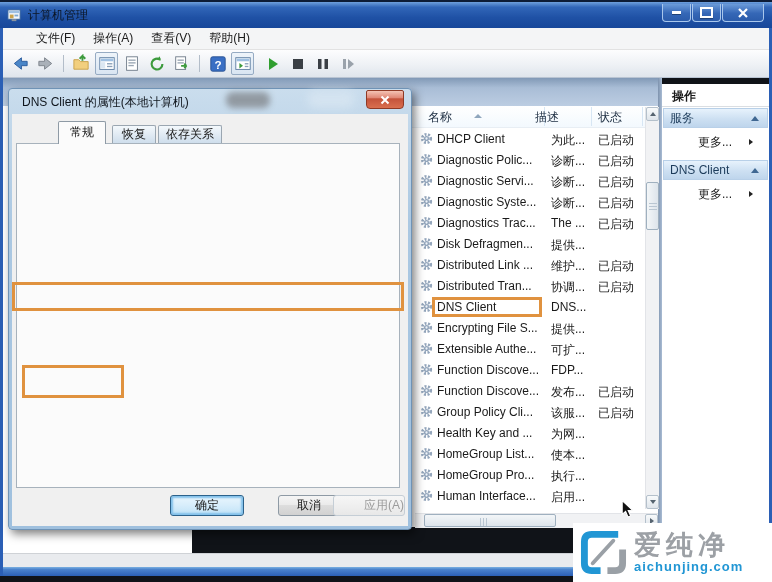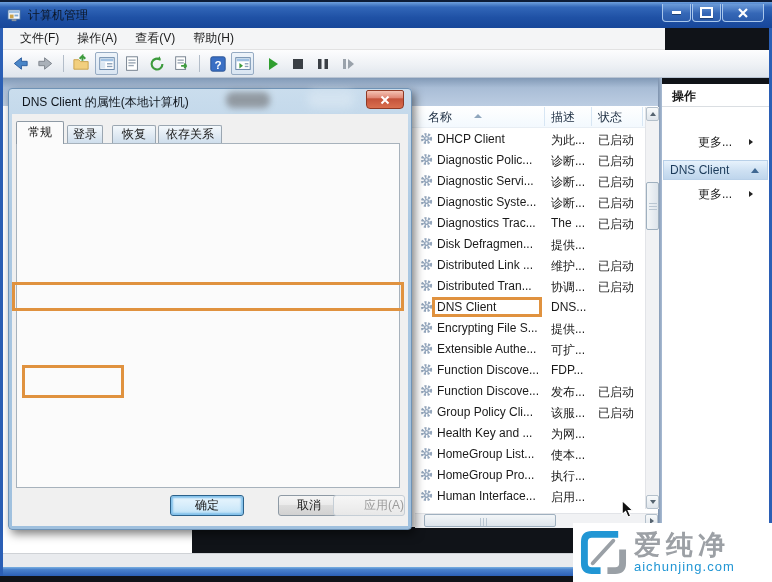--- a/index.html
+++ b/index.html
@@ -11,22 +11,22 @@
   .titlebar{left:0;top:0;width:772px;height:28px;box-sizing:border-box;border-top:2px solid #0d1c36;
     background:linear-gradient(#6ea0dd,#3166b8 20%,#1f51a5 60%,#17479a);display:flex;align-items:center;padding-left:7px;}
   .titlebar-text{color:#0b1524;margin-left:6px;font-size:12px;}
   .win-controls{position:absolute;top:2px;right:8px;display:flex;gap:1px;}
   .win-btn{height:18px;box-sizing:border-box;border:1px solid #a9c7ec;border-top:none;border-radius:0 0 4px 4px;
     background:linear-gradient(#6b9bd9,#3567b6 55%,#2b5cab);display:flex;align-items:center;justify-content:center;}
   .wb-min,.wb-max{width:29px;} .wb-close{width:42px;}
   .glyph-min{width:9px;height:3px;background:#fff;box-shadow:0 1px 0 rgba(0,0,0,.35);}
   .glyph-max{width:9px;height:7px;border:2px solid #fff;box-shadow:0 1px 1px rgba(0,0,0,.3);}
 
-  .menubar{left:3px;top:28px;width:662px;height:22px;background:#f4f5f6;border-bottom:1px solid #e2e2e2;
-    display:flex;align-items:flex-start;padding-left:8px;box-sizing:border-box;}
+  .menubar{left:3px;top:28px;width:766px;height:22px;background:#f4f5f6;border-bottom:1px solid #e2e2e2;
+    display:flex;align-items:flex-start;padding-left:24px;box-sizing:border-box;}
   .menu-item{padding:2px 9px;}
 
   .toolbar{left:3px;top:50px;width:766px;height:28px;box-sizing:border-box;
     background:linear-gradient(#fdfdfe,#eef1f5 55%,#dfe5ec);border-bottom:1px solid #b9c4d2;
     display:flex;align-items:center;padding-left:5px;}
   .tb{width:23px;height:23px;display:flex;align-items:center;justify-content:center;margin:0 1px;box-sizing:border-box;border-radius:2px;}
   .tb.boxed{border:1px solid #96abc3;background:linear-gradient(#eef4fa,#d9e5f2);}
   .tb-sep{width:1px;height:17px;background:#b3bdc9;margin:0 5px;}
 
   
@@ -99,21 +99,21 @@
     border:1px solid #6f93b6;border-radius:4px;box-shadow:3px 4px 10px rgba(0,0,0,.5);}
   .dlg-title-text{position:absolute;left:14px;top:6px;color:#10161d;}
   .glass-blob{position:absolute;left:218px;top:4px;width:44px;height:16px;background:#84898f;border-radius:7px;filter:blur(3px);opacity:.8;}
   .glass-blob2{position:absolute;left:300px;top:3px;width:46px;height:17px;background:#d8e6f2;border-radius:7px;filter:blur(4px);opacity:.8;}
   .dlg-close{position:absolute;left:358px;top:2px;width:38px;height:19px;box-sizing:border-box;border:1px solid #8f3a26;border-radius:2px 2px 4px 4px;
     background:linear-gradient(#f4c3b4,#e08876 40%,#c4533b 46%,#d96f4f);display:flex;align-items:center;justify-content:center;}
   .dlg-client{position:absolute;left:4px;top:26px;width:396px;height:412px;background:#f0f0f0;}
 
   .dtab{position:absolute;top:11px;height:19px;line-height:17px;box-sizing:border-box;border:1px solid #9aa6b1;border-bottom:none;
     border-radius:2px 2px 0 0;background:linear-gradient(#f3f8fc,#e0eaf3 50%,#ccdceb);text-align:center;z-index:1;}
-  .dtab.active{top:7px;height:23px;line-height:21px;background:#fbfbfb;border-color:#8e9aa5;z-index:3;}
+  .dtab.active{top:7px;height:23px;line-height:21px;background:#fbfbfb;border-color:#8e9aa5;z-index:3;margin-left:42px;}
   .dlg-page{position:absolute;left:4px;top:29px;width:384px;height:345px;background:#fbfbfb;border:1px solid #a7b2bc;box-sizing:border-box;z-index:2;}
 
   .lab{position:absolute;white-space:nowrap;}
   .mono{font-family:"DejaVu Sans Mono","Liberation Mono",monospace;font-size:11px;}
   .desc-box{position:absolute;left:104px;top:88px;width:270px;height:41px;box-sizing:border-box;background:#fff;border:1px solid #a3aeb8;
     padding:1px 16px 0 3px;font-size:11px;line-height:13px;overflow:hidden;}
   .spin{position:absolute;right:1px;width:13px;height:13px;box-sizing:border-box;border:1px solid #c3cbd3;background:linear-gradient(#fafbfc,#e4e8ed);
     display:flex;align-items:center;justify-content:center;}
   .spin.up{top:1px;} .spin.dn{bottom:1px;}
 
@@ -128,21 +128,21 @@
     background:linear-gradient(#f5f5f5,#ebebeb 45%,#dddddd 50%,#d1d1d1);color:#1a1a1a;}
   .btn.disabled{color:#9b9b9b;border-color:#c5ced6;background:linear-gradient(#f6f6f6,#f0f0f0 45%,#e8e8e8);}
   .btn.focused{border:1px solid #2c628b;box-shadow:inset 0 0 2px 2px #82c0ea;background:linear-gradient(#eaf6fd,#d9eefb 45%,#bfe2f7);}
   .params-input{position:absolute;left:126px;top:320px;width:250px;height:22px;box-sizing:border-box;border:1px solid #a3aeb8;background:#fff;
     font-family:inherit;font-size:12px;padding:0 4px;}
 
   
   .watermark{left:573px;top:523px;width:199px;height:59px;background:#fff;z-index:70;display:flex;align-items:center;box-sizing:border-box;padding-left:7px;}
   .wm-text{margin-left:7px;}
   .wm-brand{font-size:27px;font-weight:bold;color:#9ca0a5;letter-spacing:5px;line-height:28px;}
-  .wm-domain{font-size:13px;font-weight:normal;color:#2196d4;letter-spacing:1px;}
+  .wm-domain{font-size:13px;font-weight:bold;color:#2196d4;letter-spacing:1px;}
 
   .cursor{left:620px;top:500px;z-index:60;}
 </style>
 </head>
 <body>
 
 <div class="screen">
 
   <div class="abs titlebar">
     <span style="display:flex;">
@@ -272,21 +272,21 @@
 
   <div class="abs band"></div>
   <div class="abs left-pane"></div>
   <div class="abs pane-divider"></div>
 
   <div class="abs center-pane">
     <div class="abs list-header">
       <span class="hdr-label" style="left:235px;">名称</span>
       <div class="sort-caret" style="left:281px;top:8px;"></div>
       <div class="hdr-sep" style="left:351px;"></div>
-      <span class="hdr-label" style="left:358px;text-align:center;">描述</span>
+      <span class="hdr-label" style="left:342px;text-align:center;">描述</span>
       <div class="hdr-sep" style="left:398px;"></div>
       <span class="hdr-label" style="left:405px;">状态</span>
       <div class="hdr-sep" style="left:449px;"></div>
     </div>
 
     <div class="abs svc-rows">
   <div class="svc-row">
     <span class="gear"><svg width="13" height="13" viewBox="0 0 16 16">
               <circle cx="8" cy="8" r="5.2" fill="none" stroke="#93a5bb" stroke-width="3.4" stroke-dasharray="2.4 1.9"></circle>
               <circle cx="8" cy="8" r="3.2" fill="#93a5bb"></circle>
@@ -504,20 +504,24 @@
           <div class="tri-right"></div>
         </div>
     </div>
   </div>
 
   <div class="abs statusbar"></div>
 
   <div class="abs right-pane">
     <span class="ap-title">操作</span>
     <div class="ap-title-line"></div>
+    <div class="ap-bar" style="top:24px;">
+      <span>服务</span>
+      <div class="ap-caret-up"></div>
+    </div>
     <div class="ap-item" style="top:50px;">
       <span class="txt">更多...</span>
       <div class="tri-right"></div>
     </div>
     <div class="ap-bar" style="top:76px;">
       <span>DNS Client</span>
       <div class="ap-caret-up"></div>
     </div>
     <div class="ap-item" style="top:102px;">
       <span class="txt">更多...</span>

